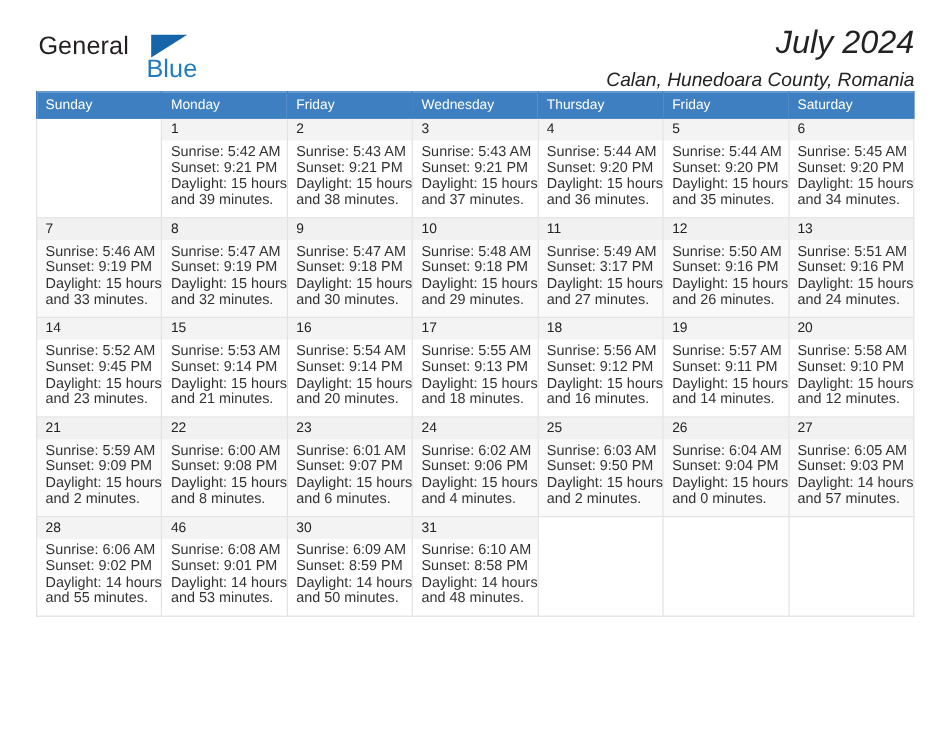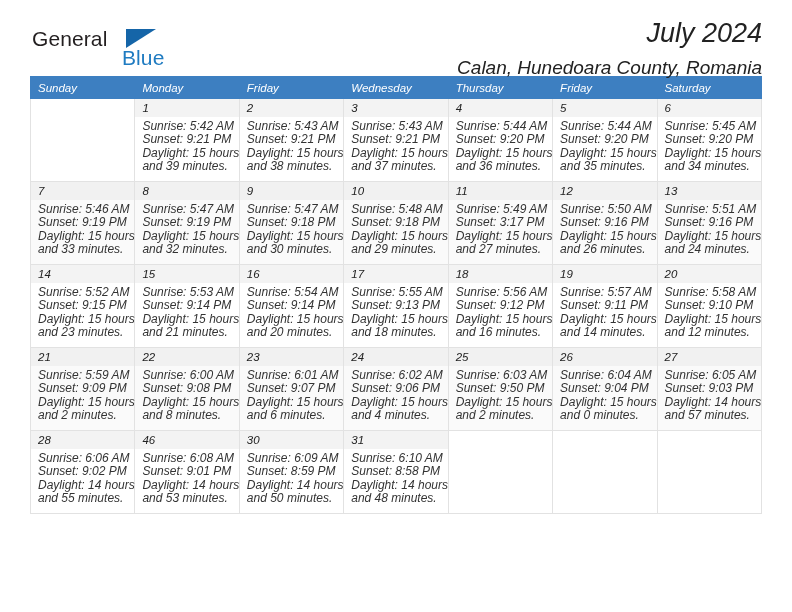--- a/index.html
+++ b/index.html
@@ -67,32 +67,31 @@
     padding-top: 0px;
     font-style: italic;
   }
   .title-main {
     font-size: 27px;
     color: #222222;
     line-height: 1.05;
     font-weight: normal;
   }
   .title-sub {
-    font-size: 19px;
+    font-size: 16px;
     color: #222222;
     margin-top: 9px;
   }
 
   
   .calendar {
     margin-top: 4px;
     border-collapse: collapse;
     table-layout: fixed;
     width: 732px;
-    font-style: italic;
   }
   .calendar th {
     background: #3d7fc1;
     color: #ffffff;
     font-size: 11.5px;
     font-weight: normal;
     text-align: left;
     padding: 4px 0 4px 7px;
     height: 13px;
     border: 1px solid #3d7fc1;
@@ -282,21 +281,21 @@
               <div>Daylight: 15 hours</div>
               <div>and 24 minutes.</div>
             </div>
           </td>
         </tr>
         <tr>
           <td>
             <div class="daynum">14</div>
             <div class="info">
               <div>Sunrise: 5:52 AM</div>
-              <div>Sunset: 9:15 PM</div>
+              <div>Sunset: 9:45 PM</div>
               <div>Daylight: 15 hours</div>
               <div>and 23 minutes.</div>
             </div>
           </td>
           <td>
             <div class="daynum">15</div>
             <div class="info">
               <div>Sunrise: 5:53 AM</div>
               <div>Sunset: 9:14 PM</div>
               <div>Daylight: 15 hours</div>

